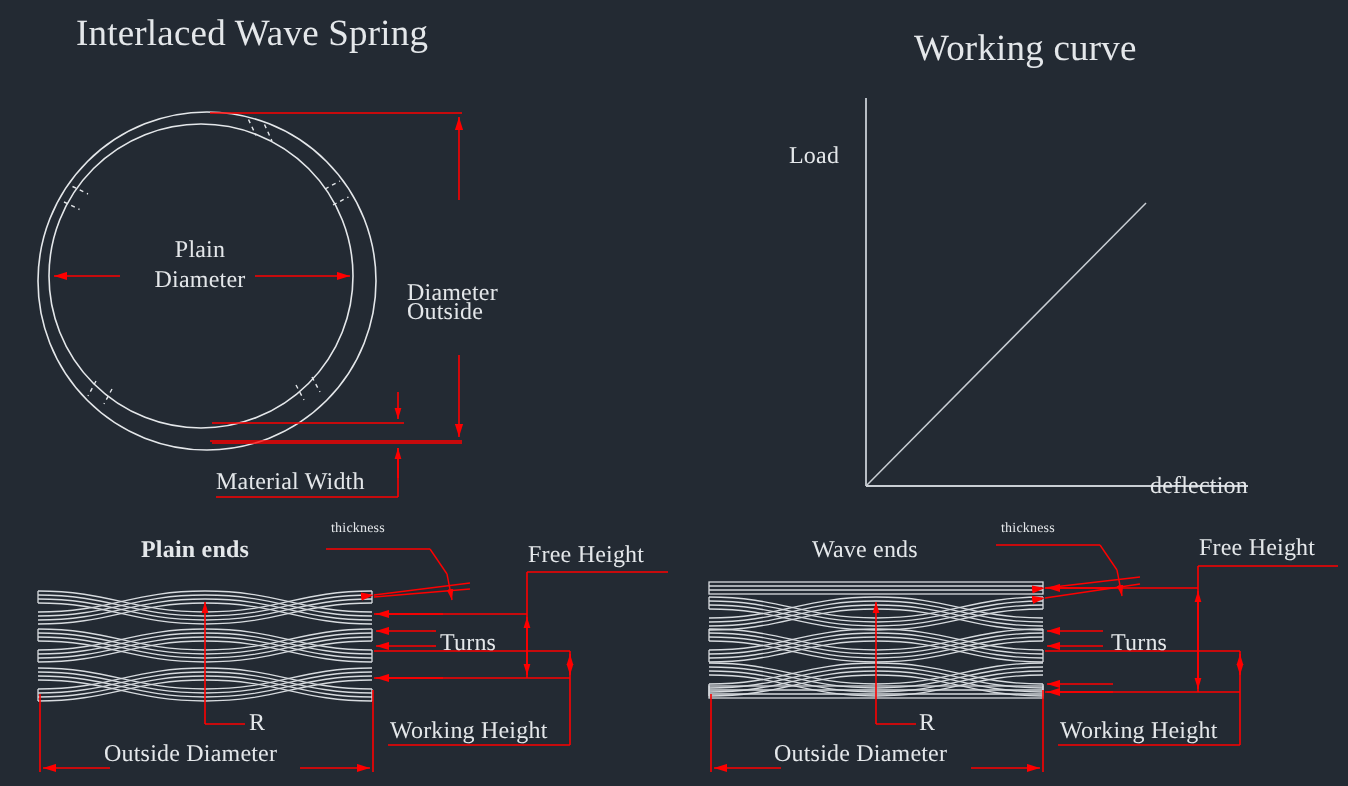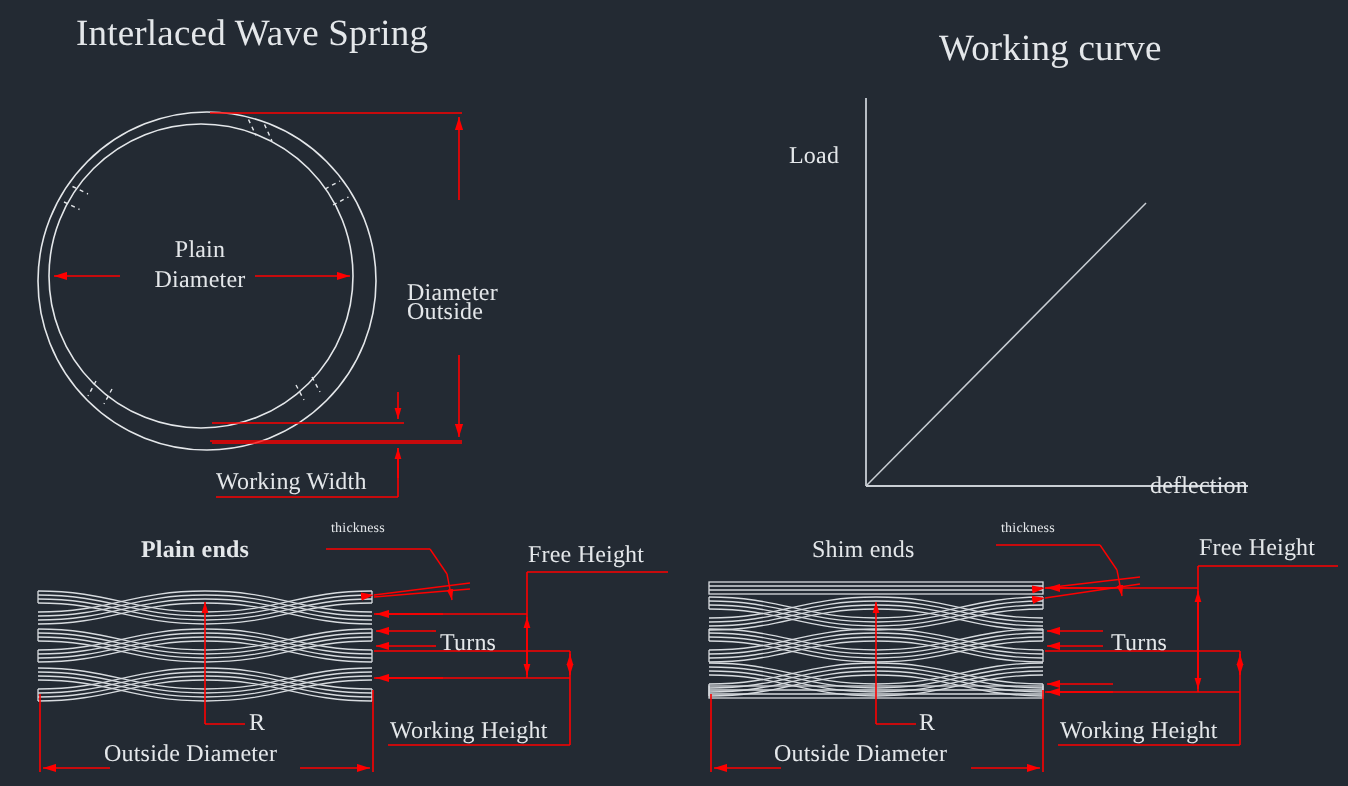--- a/index.html
+++ b/index.html
@@ -278,42 +278,42 @@
       <line x1="876" y1="724" x2="916" y2="724"></line>
       <line x1="711" y1="694" x2="711" y2="772"></line>
       <line x1="1043" y1="690" x2="1043" y2="772"></line>
       <line x1="781" y1="768" x2="714" y2="768" marker-end="url(#arrL)"></line>
       <line x1="971" y1="768" x2="1040" y2="768" marker-end="url(#arrR)"></line>
     </g>
   </svg>
 
   <div class="lbl title" style="left:76px; top:15px;">Interlaced Wave Spring</div>
 
-  <div class="lbl title" style="left:939px; top:30px;">Working curve</div>
+  <div class="lbl title" style="left:914px; top:30px;">Working curve</div>
 
   <div class="lbl mid ctr" style="left:140px; top:238px; width:120px;">Plain</div>
   <div class="lbl mid ctr" style="left:130px; top:268px; width:140px;">Diameter</div>
 
   <div class="lbl mid" style="left:407px; top:252px;margin-top:48px;">Outside</div>
   <div class="lbl mid" style="left:407px; top:281px;">Diameter</div>
 
-  <div class="lbl mid" style="left:216px; top:470px;">Working Width</div>
+  <div class="lbl mid" style="left:216px; top:470px;">Material Width</div>
 
   <div class="lbl mid" style="left:789px; top:100px;margin-top:44px;">Load</div>
   <div class="lbl mid" style="left:1150px; top:474px;">deflection</div>
 
   <div class="lbl mid" style="left:141px; top:538px;font-weight:bold;">Plain ends</div>
   <div class="lbl sm" style="left:331px; top:522px;">thickness</div>
   <div class="lbl mid" style="left:528px; top:543px;">Free Height</div>
   <div class="lbl mid" style="left:440px; top:631px;">Turns</div>
   <div class="lbl mid" style="left:390px; top:719px;">Working Height</div>
   <div class="lbl mid" style="left:249px; top:711px;">R</div>
   <div class="lbl mid" style="left:104px; top:742px;">Outside Diameter</div>
 
-  <div class="lbl mid" style="left:812px; top:538px;">Shim ends</div>
+  <div class="lbl mid" style="left:812px; top:538px;">Wave ends</div>
   <div class="lbl sm" style="left:1001px; top:522px;">thickness</div>
   <div class="lbl mid" style="left:1199px; top:536px;">Free Height</div>
   <div class="lbl mid" style="left:1111px; top:631px;">Turns</div>
   <div class="lbl mid" style="left:1060px; top:719px;">Working Height</div>
   <div class="lbl mid" style="left:919px; top:711px;">R</div>
   <div class="lbl mid" style="left:774px; top:742px;">Outside Diameter</div>
 
 </div>
 
 </body></html>

